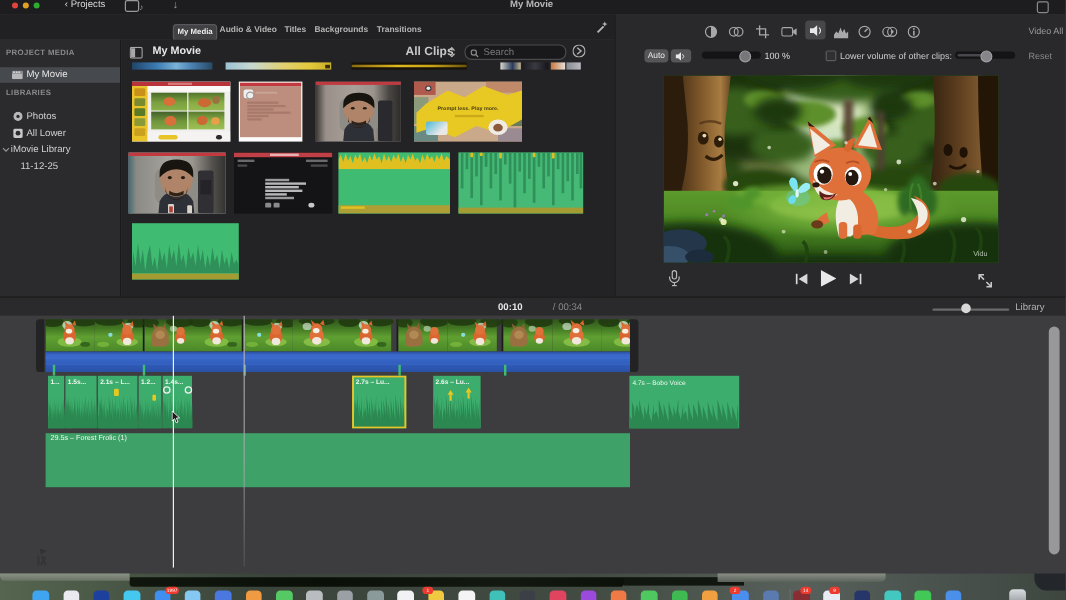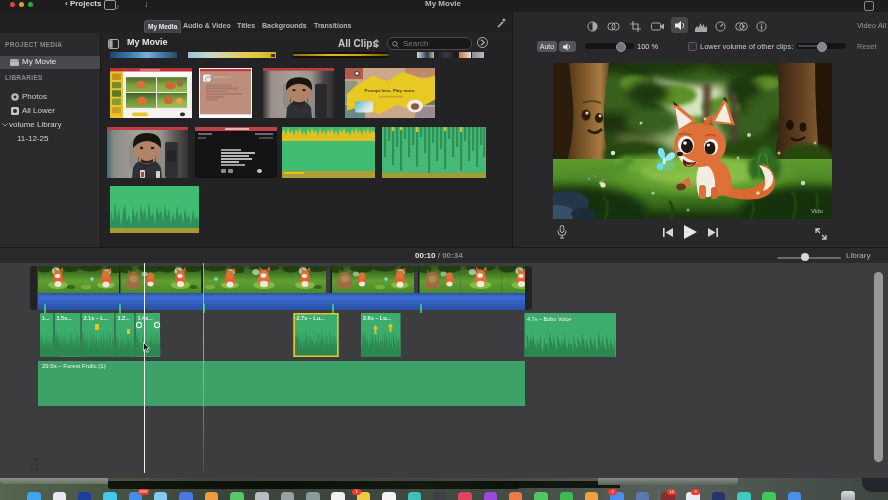--- a/index.html
+++ b/index.html
@@ -6,21 +6,21 @@
   body{width:888px;height:500px;overflow:hidden;background:#3d3d3f;font-family:"Liberation Sans",sans-serif;position:relative;}
   .abs{position:absolute;}
 </style>
 </head>
 <body>
 
 <div class="abs" id="titlebar" style="left:0;top:0;width:888px;height:12px;background:#1d1d1f;">
   <div class="abs" style="left:10px;top:2px;width:5px;height:5px;border-radius:50%;background:#e0443e;"></div>
   <div class="abs" style="left:19px;top:2px;width:5px;height:5px;border-radius:50%;background:#dea123;"></div>
   <div class="abs" style="left:28px;top:2px;width:5px;height:5px;border-radius:50%;background:#2dac2f;"></div>
-  <div class="abs" style="left:65px;top:-1px;color:#d8d8d8;font-size:8px;font-weight:bold;">‹ Projects</div>
+  <div class="abs" style="left:54px;top:-1px;color:#d8d8d8;font-size:8px;font-weight:normal;">‹ Projects</div>
   <div class="abs" style="left:104px;top:0px;width:10px;height:8px;border:1px solid #9a9a9a;border-radius:2px;"></div>
   <div class="abs" style="left:116px;top:3px;color:#9a9a9a;font-size:7px;">♪</div>
   <div class="abs" style="left:144px;top:-1px;color:#9a9a9a;font-size:9px;">↓</div>
   <div class="abs" style="left:425px;top:-1px;color:#b8b8b8;font-size:8px;font-weight:bold;">My Movie</div>
   <div class="abs" style="left:864px;top:1px;width:8px;height:8px;border:1px solid #8a8a8a;border-radius:2px;"></div>
 </div>
 
 <div class="abs" id="tabbar" style="left:0;top:12px;width:512px;height:21px;background:#212123;">
   <div class="abs" style="left:144px;top:8px;height:12px;line-height:12px;padding:0 3px;background:#414144;border:1px solid #58585c;border-radius:3px;color:#ededed;font-size:6.5px;font-weight:bold;">My Media</div>
   <div class="abs" style="left:183px;top:10px;color:#b4b4b4;font-size:7px;font-weight:bold;">Audio &amp; Video</div>
@@ -48,21 +48,21 @@
     </svg>
   <div class="abs" style="left:22px;top:59px;color:#d0d0d0;font-size:8px;">Photos</div>
   <svg class="abs" style="left:11px;top:74px;" width="8" height="8" viewBox="0 0 8 8">
       <rect x="0" y="0" width="8" height="8" rx="1.5" fill="#c8c8c8"></rect>
       <circle cx="4" cy="4" r="2" fill="#2b2b2d"></circle>
     </svg>
   <div class="abs" style="left:22px;top:73px;color:#d0d0d0;font-size:8px;">All Lower</div>
   <svg class="abs" style="left:2px;top:90px;" width="6" height="4" viewBox="0 0 6 4">
       <path d="M0.5 0.5 L3 3 L5.5 0.5" stroke="#9a9a9a" fill="none"></path>
     </svg>
-  <div class="abs" style="left:9px;top:87px;color:#d0d0d0;font-size:8px;">volume Library</div>
+  <div class="abs" style="left:9px;top:87px;color:#d0d0d0;font-size:8px;">iMovie Library</div>
   <div class="abs" style="left:17px;top:101px;color:#d0d0d0;font-size:8px;">11-12-25</div>
 </div>
 
 <div class="abs" id="media" style="left:101px;top:33px;width:411px;height:214px;background:#232325;overflow:hidden;">
 
   <svg class="abs" style="left:7px;top:6px;" width="11" height="10" viewBox="0 0 11 10">
       <rect x="0.5" y="0.5" width="10" height="9" rx="1.5" fill="none" stroke="#a8a8aa"></rect>
       <rect x="1.2" y="1.2" width="3.4" height="7.6" fill="#a8a8aa"></rect>
     </svg>
   <div class="abs" style="left:26px;top:4px;color:#e8e8e8;font-size:9px;font-weight:bold;">My Movie</div>
@@ -545,21 +545,21 @@
       <rect x="8.4" y="0" width="1.6" height="9" fill="#d8d8d8"></rect>
       <path d="M0 0 L7.5 4.5 L0 9 Z" fill="#d8d8d8"></path>
     </svg>
   <svg class="abs" style="left:302px;top:216px;" width="12" height="12" viewBox="0 0 12 12">
       <path d="M1 5 L1 1 L5 1 M1 1 L5 5" stroke="#c8c8c8" stroke-width="1.3" fill="none"></path>
       <path d="M11 7 L11 11 L7 11 M11 11 L7 7" stroke="#c8c8c8" stroke-width="1.3" fill="none"></path>
     </svg>
 </div>
 
 <div class="abs" id="tltoolbar" style="left:0;top:247px;width:888px;height:16px;background:#2a2a2c;border-top:1px solid #1a1a1a;">
-  <div class="abs" style="left:415px;top:3px;font-size:8px;color:#e8e8e8;font-weight:bold;">00:10 <span style="color:#8a8a8a;font-weight:bold;">/ 00:34</span></div>
+  <div class="abs" style="left:415px;top:3px;font-size:8px;color:#e8e8e8;font-weight:bold;">00:10 <span style="color:#8a8a8a;font-weight:normal;margin-left:23px;">/ 00:34</span></div>
   <div class="abs" style="left:777px;top:9px;width:64px;height:2px;background:#6a6a6a;border-radius:1px;"></div>
   <div class="abs" style="left:801px;top:5px;width:8px;height:8px;border-radius:50%;background:#d8d8d8;"></div>
   <div class="abs" style="left:846px;top:3px;color:#b0b0b0;font-size:8px;">Library</div>
 </div>
 
 <div class="abs" id="timeline" style="left:0;top:263px;width:888px;height:215px;background:#3d3d3f;overflow:hidden;">
 
   <div class="abs" style="left:30px;top:3px;width:7px;height:44px;background:#232325;border-radius:3px 0 0 3px;"></div>
   <div class="abs" style="left:525px;top:3px;width:7px;height:44px;background:#232325;border-radius:0 3px 3px 0;"></div>
 

